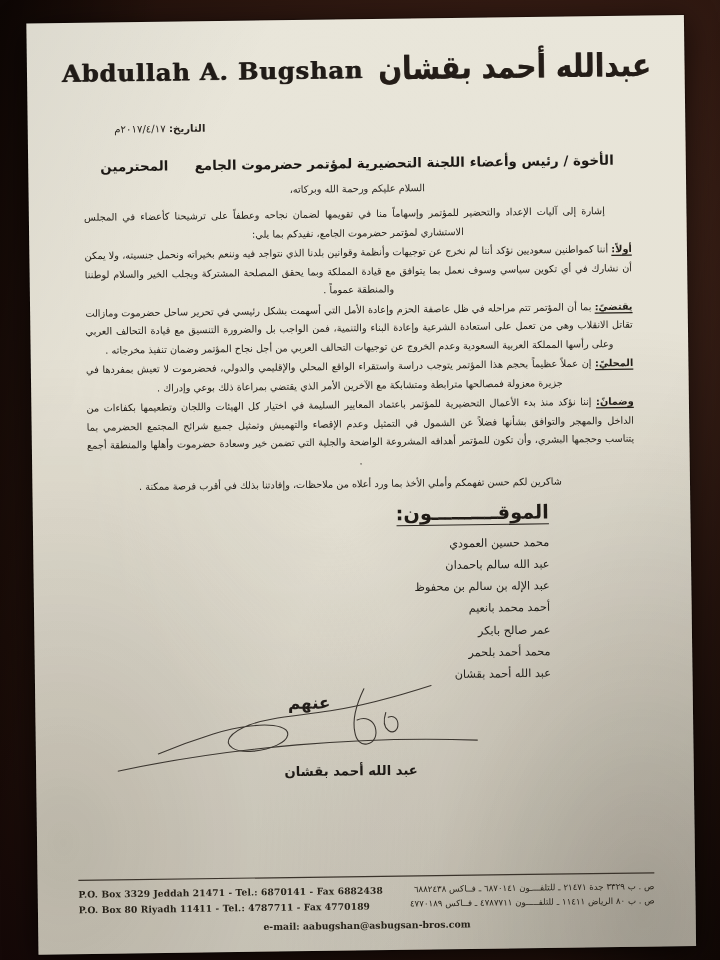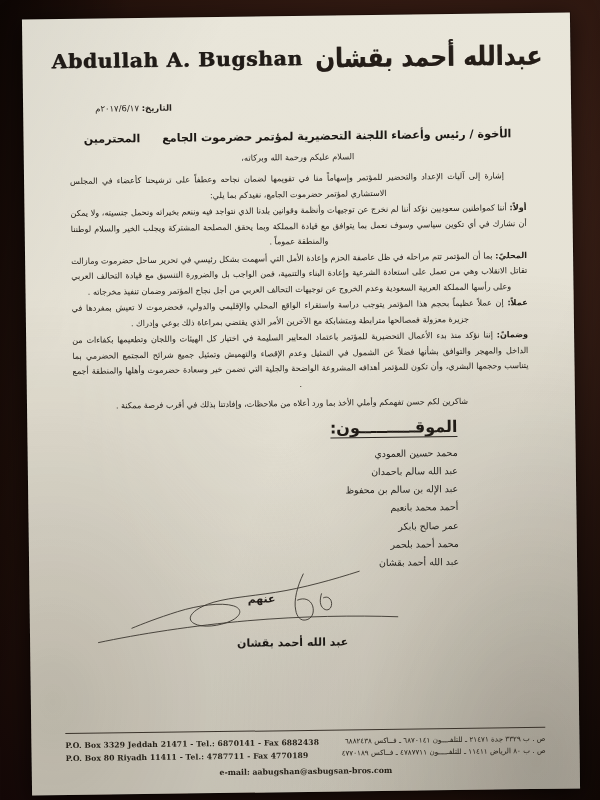--- a/index.html
+++ b/index.html
@@ -135,20 +135,21 @@
     line-height: 1.92;
     text-align: justify;
     text-align-last: center;
     color: #252019;
     padding: 0 12px;
   }
   .para { margin: 0 0 1px 0; }
   .para.indent { text-indent: 22px; }
   .para .ord {
     font-weight: 700;
+    text-decoration: underline;
     text-underline-offset: 1.5px;
   }
   .para.closing {
     text-indent: 18px;
     margin-top: 4px;
   }
 
   
   .signers {
     direction: rtl;
@@ -179,22 +180,22 @@
   
   .sig-area {
     position: relative;
     height: 86px;
     margin-top: 3px;
   }
   .onbehalf {
     direction: rtl;
     position: absolute;
     right: 268px;
-    top: 16px;
-    font-size: 11px;
+    top: 2px;
+    font-size: 14px;
     font-weight: 700;
     color: #221d19;
   }
   .sig-ink {
     position: absolute;
     left: 34px;
     top: -6px;
     width: 330px;
     height: 76px;
     pointer-events: none;
@@ -260,44 +261,44 @@
 <div class="page">
   <div class="page-inner">
 
     <div class="letterhead">
       <div class="brand-latin">Abdullah A. Bugshan</div>
       <div class="brand-arabic">عبدالله أحمد بقشان</div>
     </div>
 
     <div class="date-row">
       <span class="lbl">التاريخ:</span>
-      <span>٢٠١٧/6/١٧م</span>
+      <span>٢٠١٧/٤/١٧م</span>
     </div>
 
     <div class="addressee">
       <span>الأخوة / رئيس وأعضاء اللجنة التحضيرية لمؤتمر حضرموت الجامع</span>
       <span class="honorific">المحترمين</span>
     </div>
     <div class="greeting">السلام عليكم ورحمة الله وبركاته،</div>
 
     <div class="body">
       <p class="para indent">إشارة إلى آليات الإعداد والتحضير للمؤتمر وإسهاماً منا في تقويمها لضمان نجاحه وعطفاً على ترشيحنا كأعضاء في المجلس الاستشاري لمؤتمر حضرموت الجامع، نفيدكم بما يلي:</p>
 
       <p class="para">
         <span class="ord">أولاً:</span>
         <span>أننا كمواطنين سعوديين نؤكد أننا لم نخرج عن توجيهات وأنظمة وقوانين بلدنا الذي نتواجد فيه وننعم بخيراته ونحمل جنسيته، ولا يمكن أن نشارك في أي تكوين سياسي وسوف نعمل بما يتوافق مع قيادة المملكة وبما يحقق المصلحة المشتركة ويجلب الخير والسلام لوطننا والمنطقة عموماً .</span>
       </p>
 
       <p class="para">
-        <span class="ord">المحليً:</span>
+        <span class="ord">يقتضيً:</span>
         <span>بما أن المؤتمر تتم مراحله في ظل عاصفة الحزم وإعادة الأمل التي أسهمت بشكل رئيسي في تحرير ساحل حضرموت ومازالت تقاتل الانقلاب وهي من تعمل على استعادة الشرعية وإعادة البناء والتنمية، فمن الواجب بل والضرورة التنسيق مع قيادة التحالف العربي وعلى رأسها المملكة العربية السعودية وعدم الخروج عن توجيهات التحالف العربي من أجل نجاح المؤتمر وضمان تنفيذ مخرجاته .</span>
       </p>
 
       <p class="para">
-        <span class="ord">عملاً:</span>
+        <span class="ord">المحليً:</span>
         <span>إن عملاً عظيماً بحجم هذا المؤتمر يتوجب دراسة واستقراء الواقع المحلي والإقليمي والدولي، فحضرموت لا تعيش بمفردها في جزيرة معزولة فمصالحها مترابطة ومتشابكة مع الآخرين الأمر الذي يقتضي بمراعاة ذلك بوعي وإدراك .</span>
       </p>
 
       <p class="para">
         <span class="ord">وضمانً:</span>
         <span>إننا نؤكد منذ بدء الأعمال التحضيرية للمؤتمر باعتماد المعايير السليمة في اختيار كل الهيئات واللجان وتطعيمها بكفاءات من الداخل والمهجر والتوافق بشأنها فضلاً عن الشمول في التمثيل وعدم الإقصاء والتهميش وتمثيل جميع شرائح المجتمع الحضرمي بما يتناسب وحجمها البشري، وأن تكون للمؤتمر أهدافه المشروعة الواضحة والجلية التي تضمن خير وسعادة حضرموت وأهلها والمنطقة أجمع .</span>
       </p>
 
       <p class="para closing">شاكرين لكم حسن تفهمكم وأملي الأخذ بما ورد أعلاه من ملاحظات، وإفادتنا بذلك في أقرب فرصة ممكنة .</p>
     </div>

